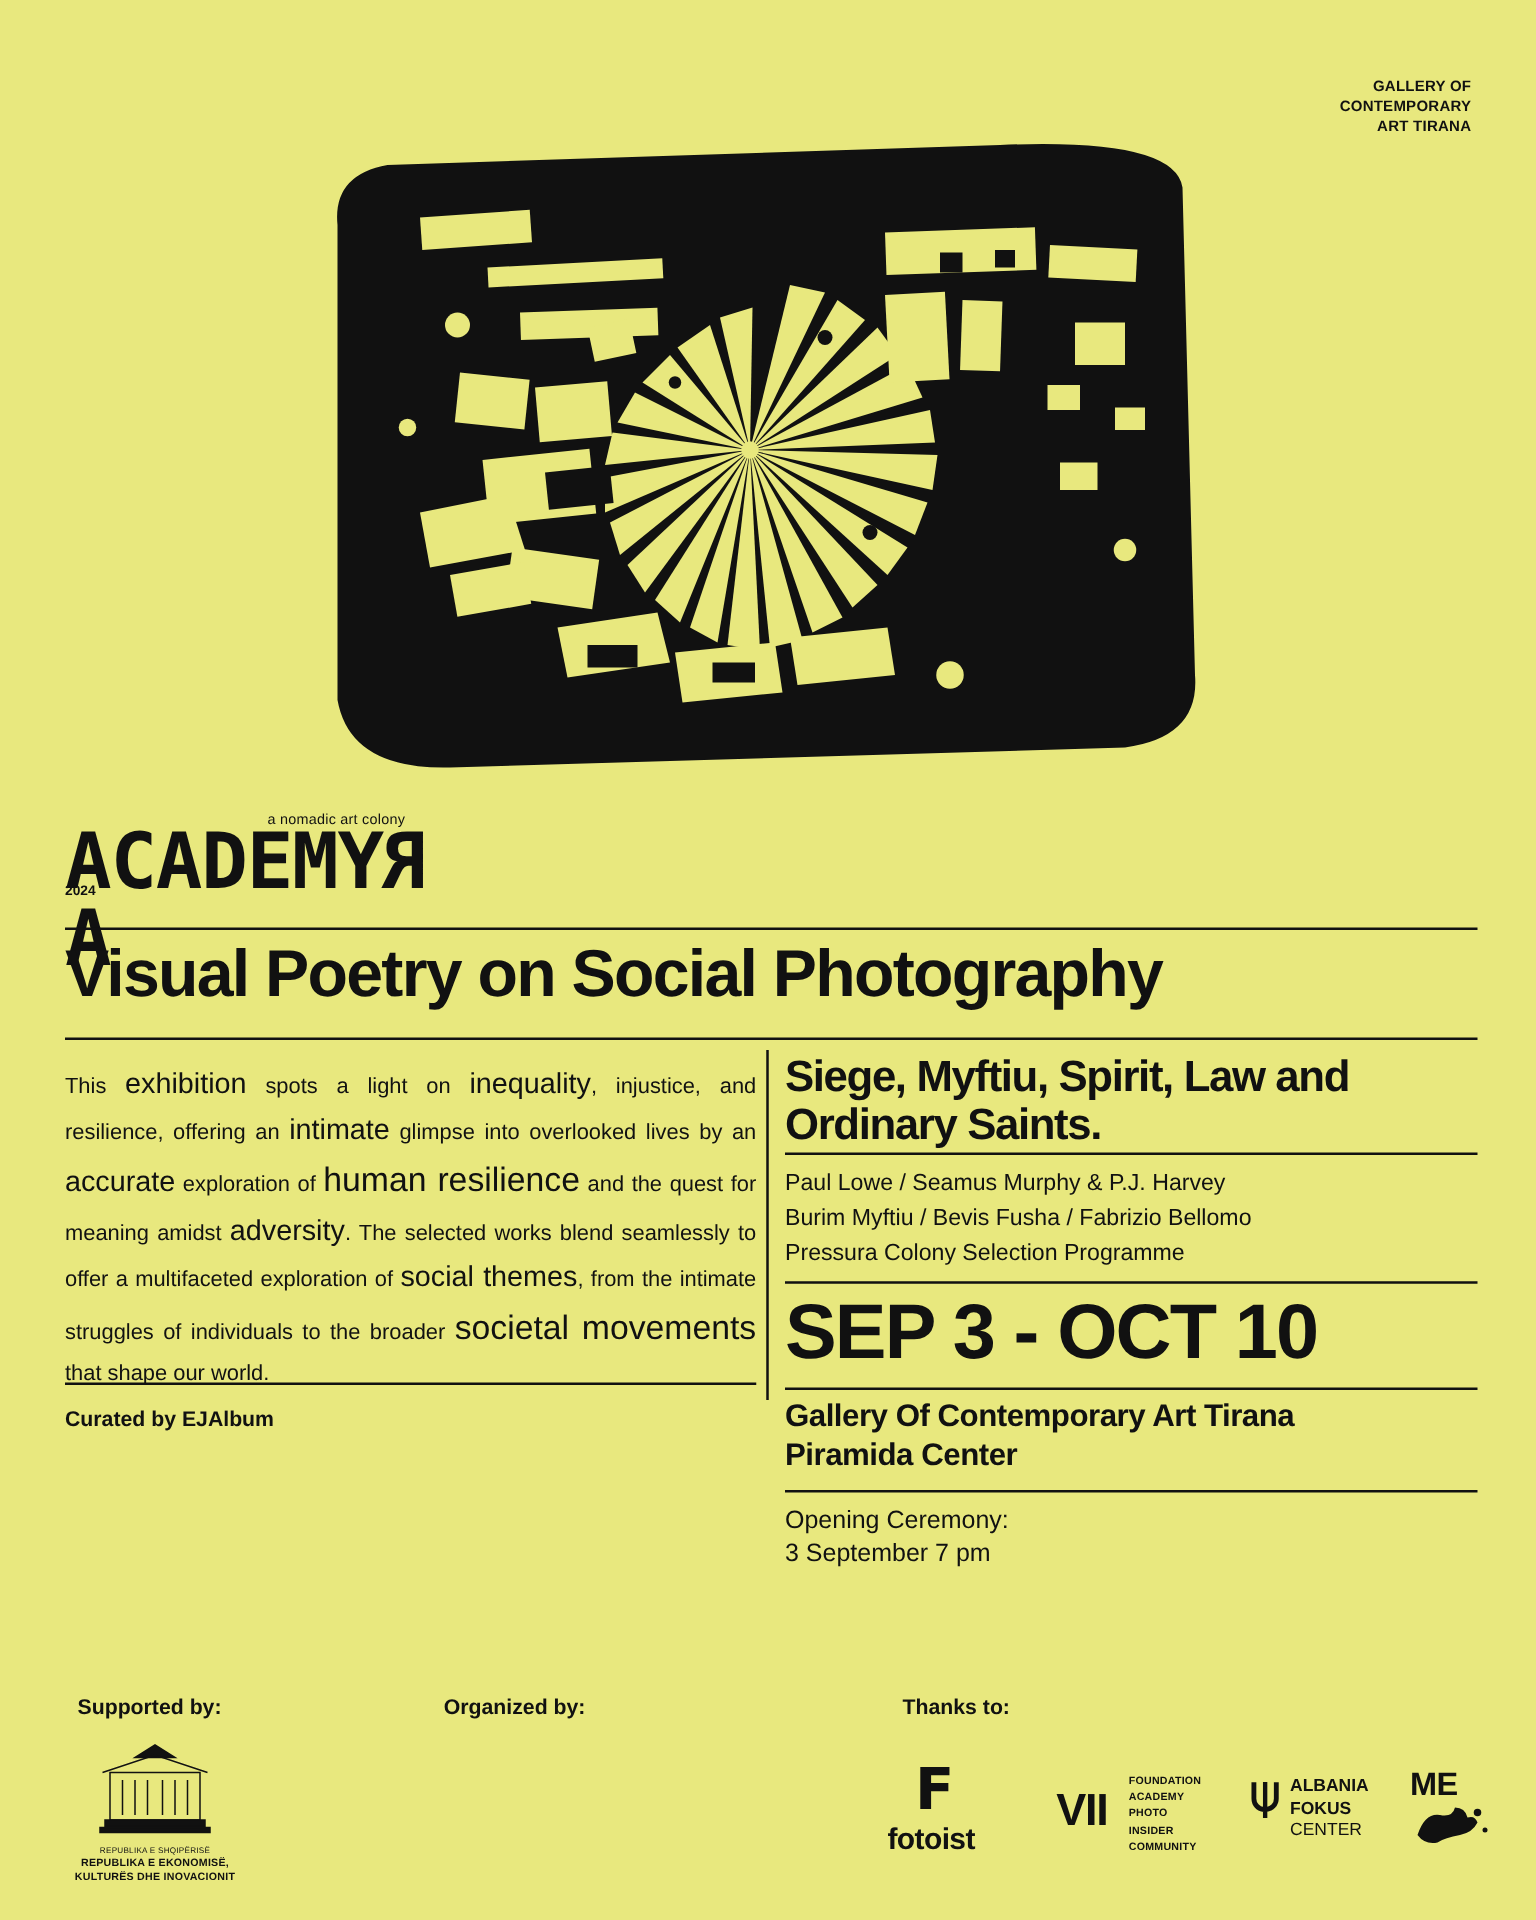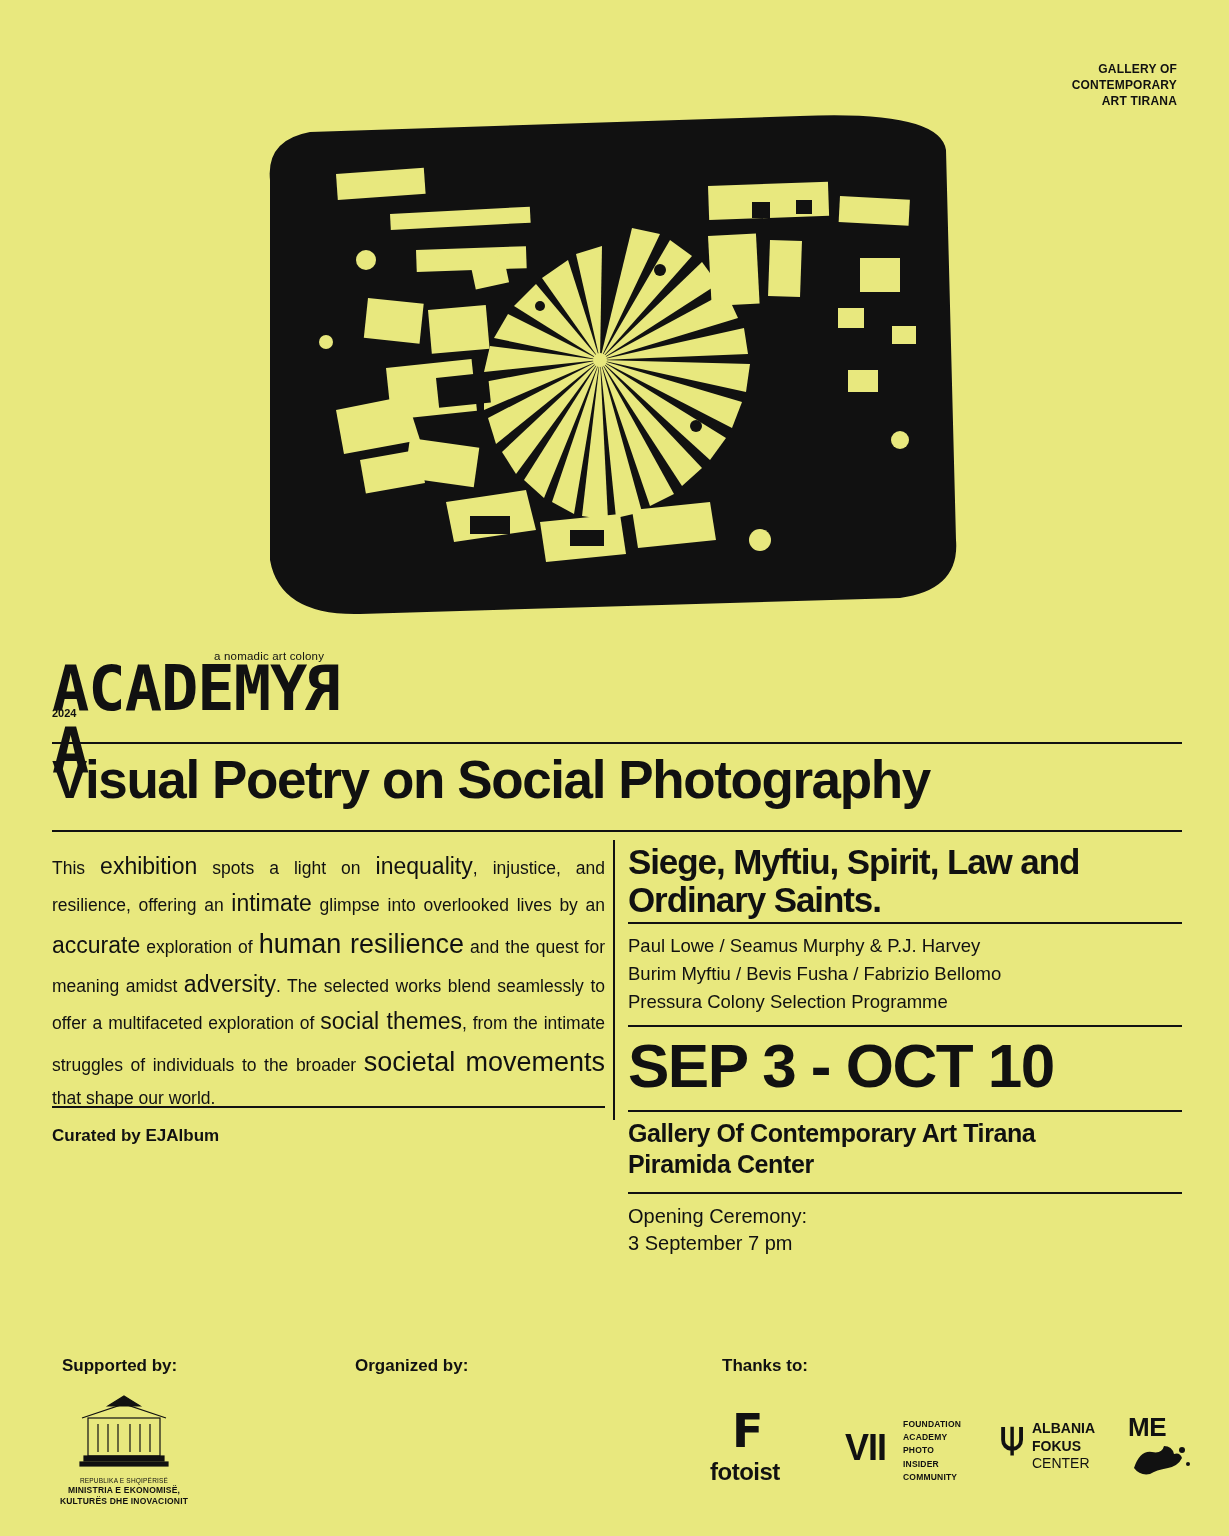--- a/index.html
+++ b/index.html
@@ -377,21 +377,21 @@
         <line x1="42" y1="32" x2="42" y2="60"></line>
         <line x1="54" y1="32" x2="54" y2="60"></line>
         <line x1="64" y1="32" x2="64" y2="60"></line>
         <line x1="74" y1="32" x2="74" y2="60"></line>
         <rect x="8" y="64" width="80" height="5" fill="#111"></rect>
         <rect x="4" y="70" width="88" height="4" fill="#111"></rect>
       </g>
     </svg>
     <div class="cap">
       <span class="tiny">REPUBLIKA E SHQIPËRISË</span>
-      <span>MINISTRIA E EKONOMISË,</span><br>
+      <span>REPUBLIKA E EKONOMISË,</span><br>
       <span>KULTURËS DHE INOVACIONIT</span>
     </div>
   </div>
 
 
   <div class="logo-fotoist">
     <div class="markf">F</div>
     <div class="word">fotoist</div>
   </div>
 

